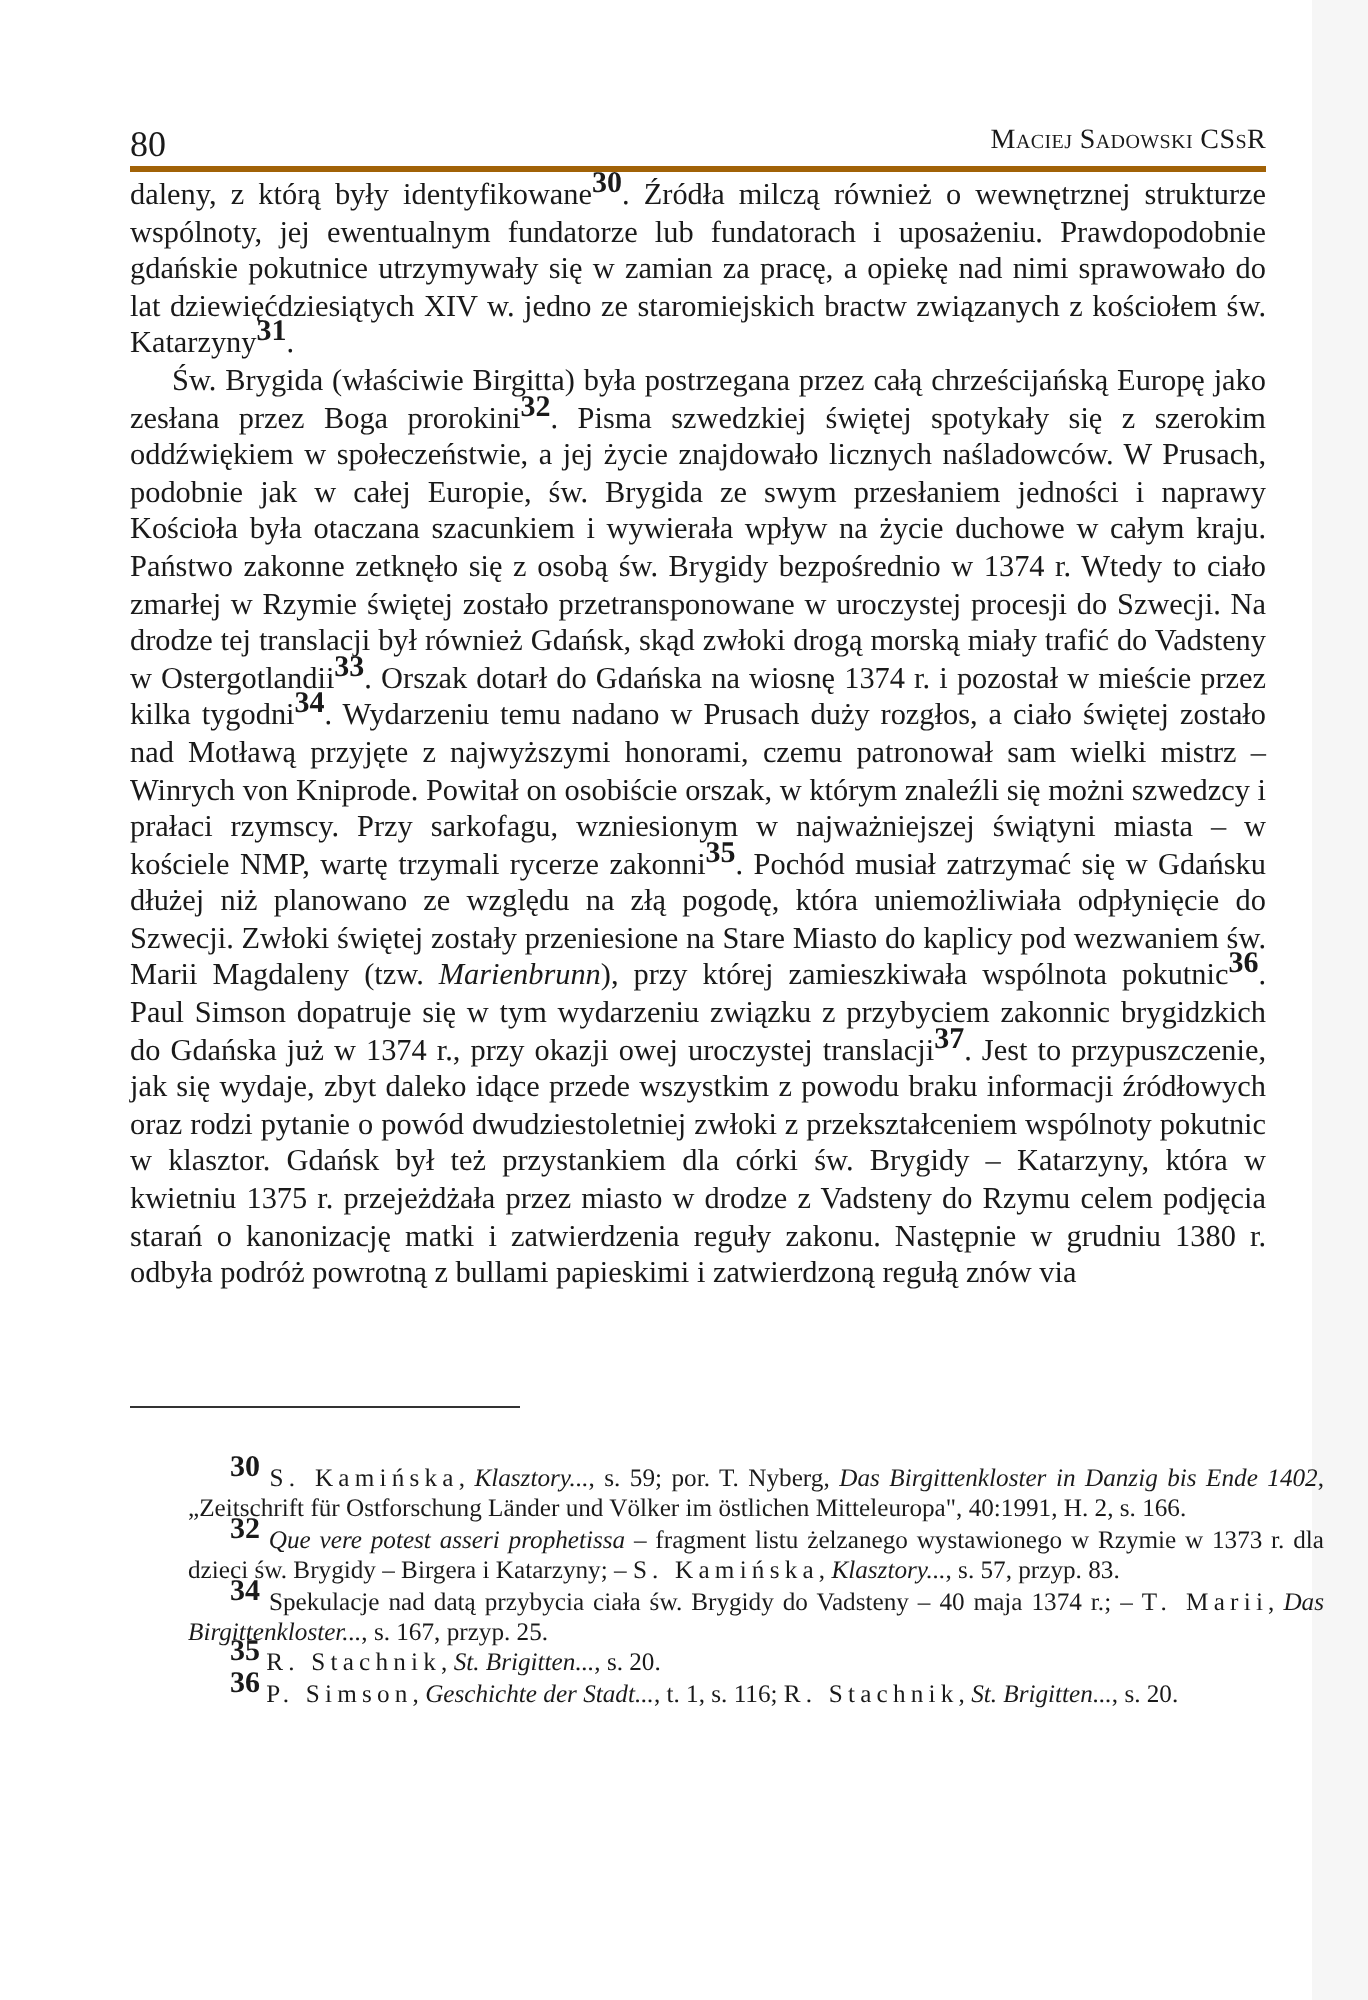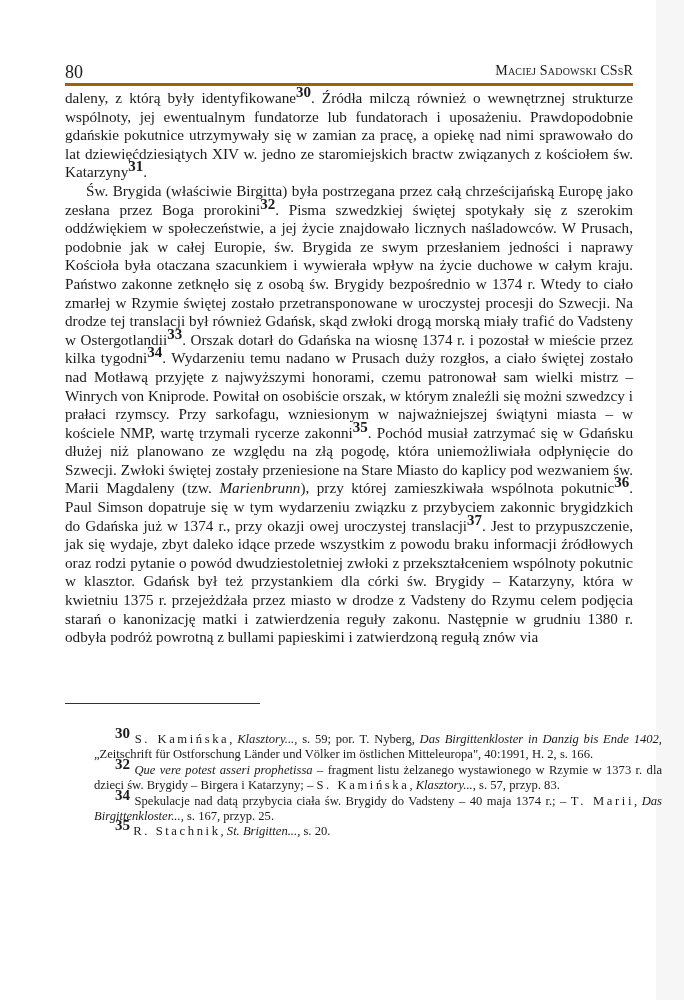--- a/index.html
+++ b/index.html
@@ -49,13 +49,14 @@
   <p class="indent"><span>Św. Brygida (właściwie Birgitta) była postrzegana przez całą chrześcijańską Europę jako zesłana przez Boga prorokini</span><sup>32</sup><span>. Pisma szwedzkiej świętej spotykały się z szerokim oddźwiękiem w społeczeństwie, a jej życie znajdowało licznych naśladowców. W Prusach, podobnie jak w całej Europie, św. Brygida ze swym przesłaniem jedności i naprawy Kościoła była otaczana szacunkiem i wywierała wpływ na życie duchowe w całym kraju. Państwo zakonne zetknęło się z osobą św. Brygidy bezpośrednio w 1374 r. Wtedy to ciało zmarłej w Rzymie świętej zostało przetransponowane w uroczystej procesji do Szwecji. Na drodze tej translacji był również Gdańsk, skąd zwłoki drogą morską miały trafić do Vadsteny w Ostergotlandii</span><sup>33</sup><span>. Orszak dotarł do Gdańska na wiosnę 1374 r. i pozostał w mieście przez kilka tygodni</span><sup>34</sup><span>. Wydarzeniu temu nadano w Prusach duży rozgłos, a ciało świętej zostało nad Motławą przyjęte z najwyższymi honorami, czemu patronował sam wielki mistrz – Winrych von Kniprode. Powitał on osobiście orszak, w którym znaleźli się możni szwedzcy i prałaci rzymscy. Przy sarkofagu, wzniesionym w najważniejszej świątyni miasta – w kościele NMP, wartę trzymali rycerze zakonni</span><sup>35</sup><span>. Pochód musiał zatrzymać się w Gdańsku dłużej niż planowano ze względu na złą pogodę, która uniemożliwiała odpłynięcie do Szwecji. Zwłoki świętej zostały przeniesione na Stare Miasto do kaplicy pod wezwaniem św. Marii Magdaleny (tzw. </span><i>Marienbrunn</i><span>), przy której zamieszkiwała wspólnota pokutnic</span><sup>36</sup><span>. Paul Simson dopatruje się w tym wydarzeniu związku z przybyciem zakonnic brygidzkich do Gdańska już w 1374 r., przy okazji owej uroczystej translacji</span><sup>37</sup><span>. Jest to przypuszczenie, jak się wydaje, zbyt daleko idące przede wszystkim z powodu braku informacji źródłowych oraz rodzi pytanie o powód dwudziestoletniej zwłoki z przekształceniem wspólnoty pokutnic w klasztor. Gdańsk był też przystankiem dla córki św. Brygidy – Katarzyny, która w kwietniu 1375 r. przejeżdżała przez miasto w drodze z Vadsteny do Rzymu celem podjęcia starań o kanonizację matki i zatwierdzenia reguły zakonu. Następnie w grudniu 1380 r. odbyła podróż powrotną z bullami papieskimi i zatwierdzoną regułą znów via</span></p>
 </div>
 
 <div class="fn-rule"></div>
 
 <div class="footnotes">
   <p><sup>30</sup> <span class="sp">S. Kamińska</span><span>, </span><i>Klasztory...</i><span>, s. 59; por. T. Nyberg, </span><i>Das Birgittenkloster in Danzig bis Ende 1402</i><span>, „Zeitschrift für Ostforschung Länder und Völker im östlichen Mitteleuropa", 40:1991, H. 2, s. 166.</span></p>
   <p><sup>32</sup> <i>Que vere potest asseri prophetissa</i><span> – fragment listu żelzanego wystawionego w Rzymie w 1373 r. dla dzieci św. Brygidy – Birgera i Katarzyny; – </span><span class="sp">S. Kamińska</span><span>, </span><i>Klasztory...</i><span>, s. 57, przyp. 83.</span></p>
   <p><sup>34</sup> <span>Spekulacje nad datą przybycia ciała św. Brygidy do Vadsteny – 40 maja 1374 r.; – </span><span class="sp">T. Marii</span><span>, </span><i>Das Birgittenkloster...</i><span>, s. 167, przyp. 25.</span></p>
   <p><sup>35</sup> <span class="sp">R. Stachnik</span><span>, </span><i>St. Brigitten...</i><span>, s. 20.</span></p>
+  <p><sup>36</sup> <span class="sp">P. Simson</span><span>, </span><i>Geschichte der Stadt...</i><span>, t. 1, s. 116; </span><span class="sp">R. Stachnik</span><span>, </span><i>St. Brigitten...</i><span>, s. 20.</span></p>
 </div>
 
 </body></html>

